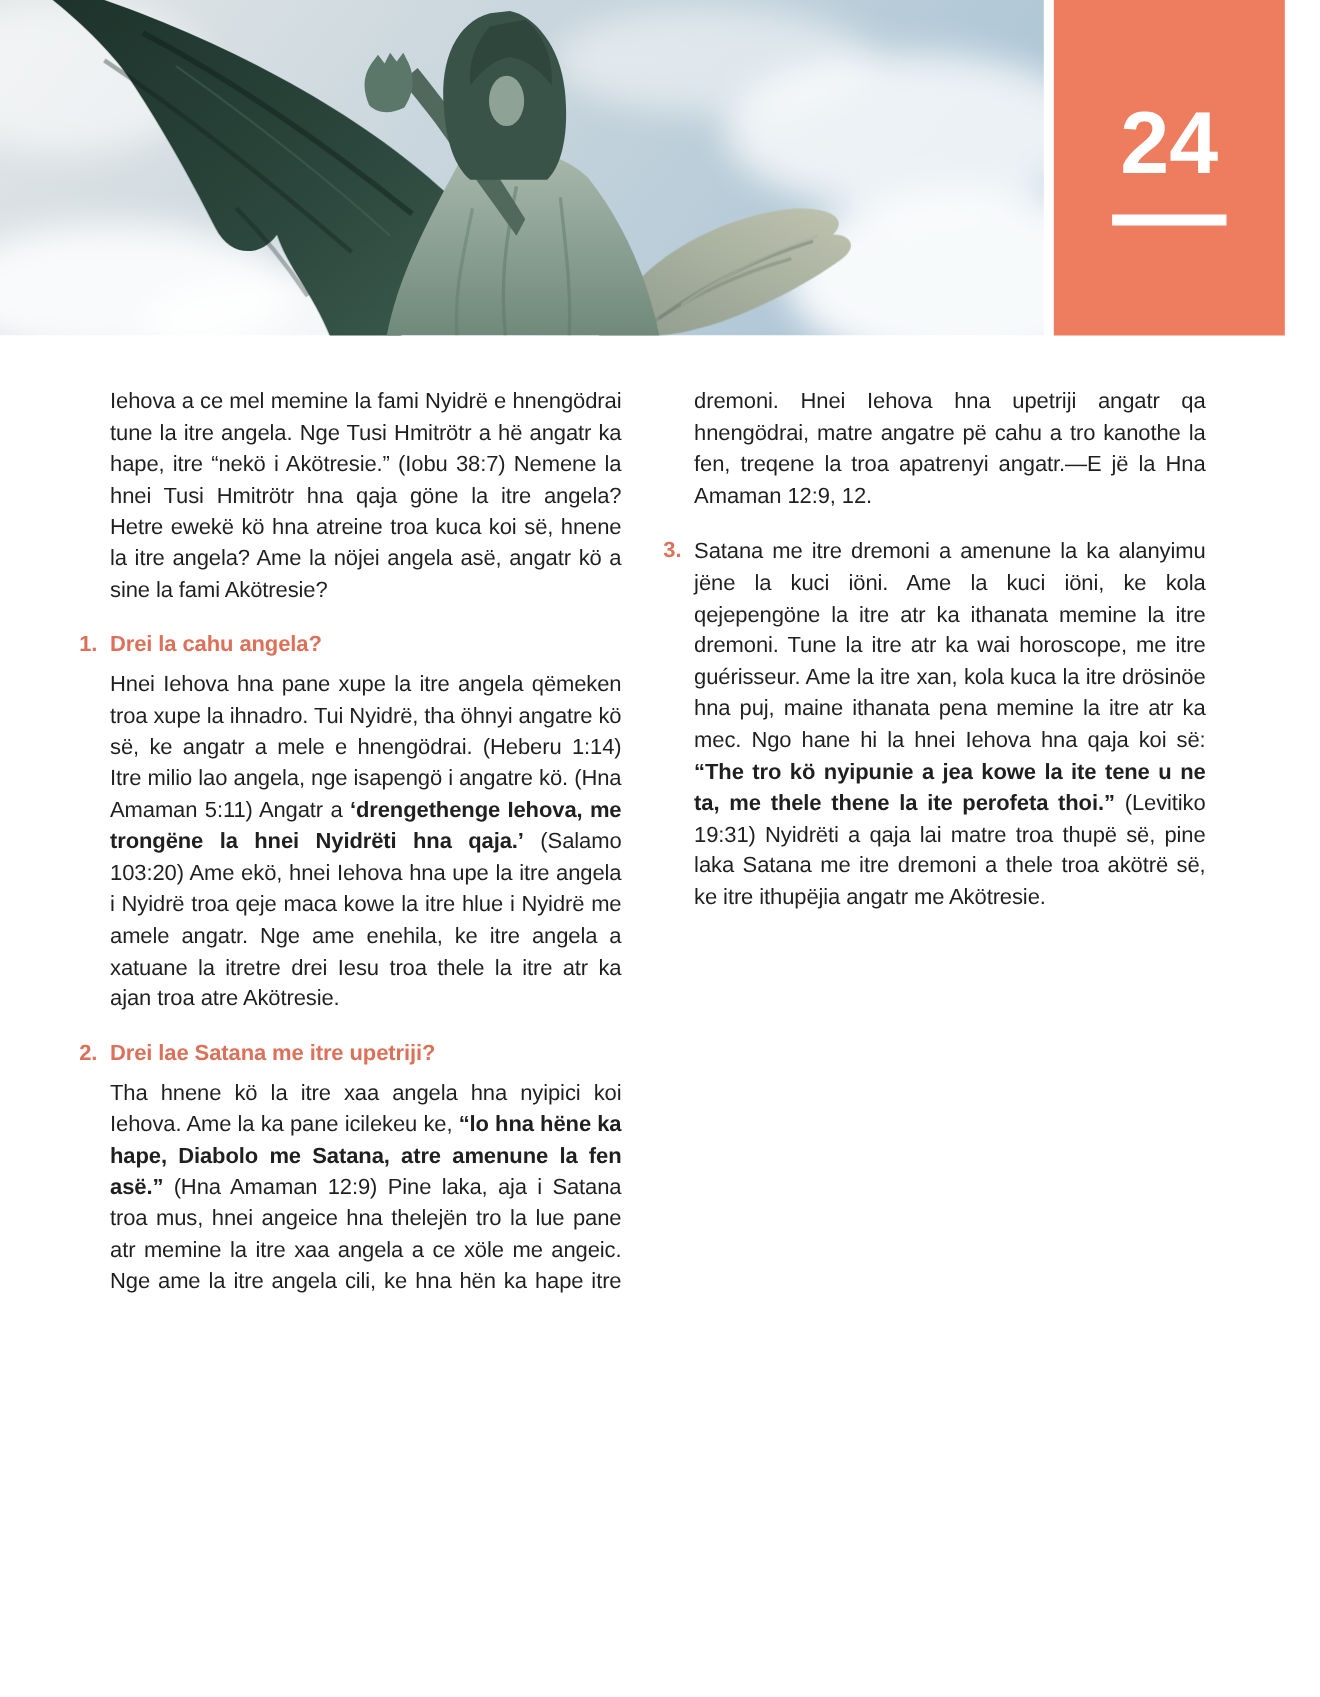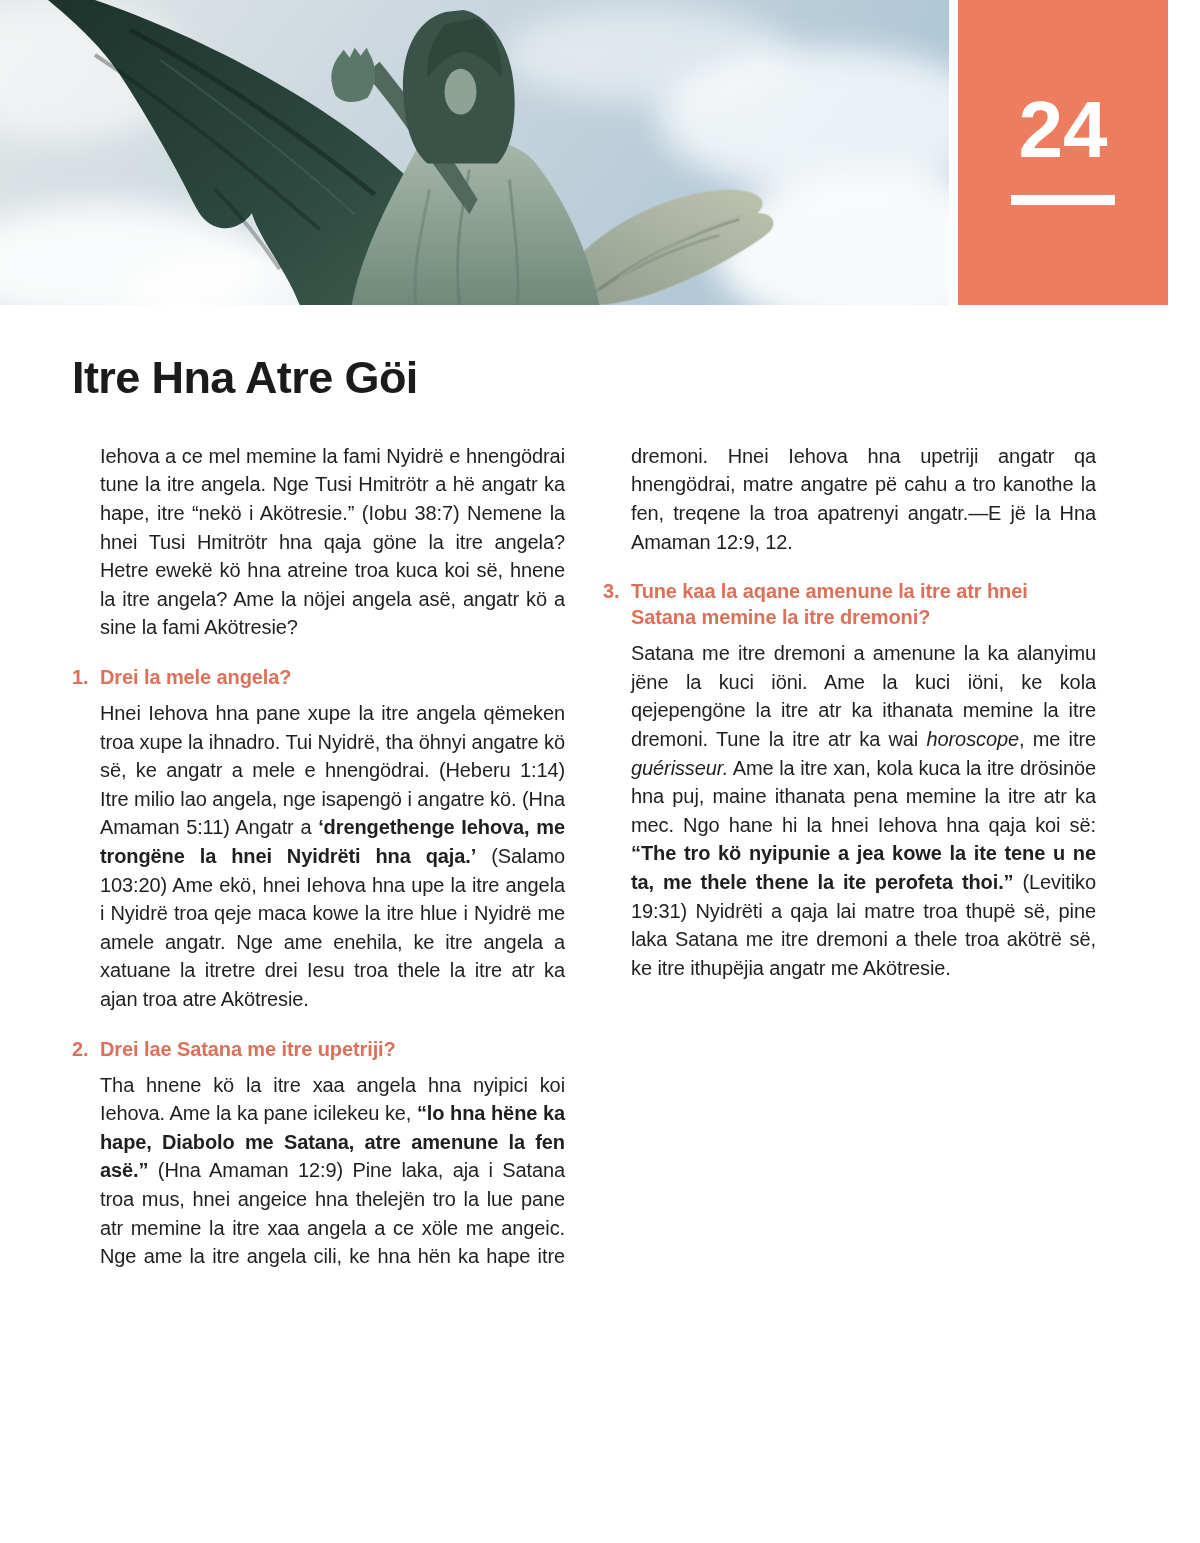--- a/index.html
+++ b/index.html
@@ -31,21 +31,21 @@
     text-align:justify; letter-spacing:-0.1px;
   }
   .article p { margin:0 0 12px 28px; }
   h2.q {
     position:relative; margin:22px 0 9px; padding-left:28px;
     font-size:20px; font-weight:700; line-height:1.3;
     color:var(--heading-accent,#dd7059); text-align:left; break-inside:avoid;
   }
   h2.q .qnum { position:absolute; left:0; top:0; }
   .b { font-weight:700; }
-  .i { font-style:italic; }
+  .i { }
 </style>
 </head>
 <body>
 
 <div class="page">
 
   <header class="hero">
     <div class="photo">
 
       <svg viewBox="0 0 950 306" preserveAspectRatio="none">
@@ -147,45 +147,43 @@
       </svg>
     </div>
 
     <div class="badge">
       <div class="badge-num">24</div>
       <div class="badge-bar"></div>
     </div>
   </header>
 
   <h1 class="title">
-    <span>Itre Hna Atre Göi</span>
   </h1>
 
   <main class="article">
 
     <p class="intro"><span>Iehova a ce mel memine la fami Nyidrë e hnengödrai tune la itre angela. Nge Tusi Hmitrötr a hë angatr ka hape, itre “nekö i Akötresie.” (Iobu 38:7) Nemene la hnei Tusi Hmitrötr hna qaja göne la itre angela? Hetre ewekë kö hna atreine troa kuca koi së, hnene la itre angela? Ame la nöjei angela asë, angatr kö a sine la fami Akötresie?</span></p>
 
     <section>
       <h2 class="q">
         <span class="qnum">1.</span>
-        <span>Drei la mele angela?</span>
+        <span>Drei la cahu angela?</span>
       </h2>
       <p><span>Hnei Iehova hna pane xupe la itre angela qëmeken troa xupe la ihnadro. Tui Nyidrë, tha öhnyi angatre kö së, ke angatr a mele e hnengödrai. (Heberu 1:14) Itre milio lao angela, nge isapengö i angatre kö. (Hna Amaman 5:11) Angatr a </span><span class="b">‘drengethenge Iehova, me trongëne la hnei Nyidrëti hna qaja.’</span><span> (Salamo 103:20) Ame ekö, hnei Iehova hna upe la itre angela i Nyidrë troa qeje maca kowe la itre hlue i Nyidrë me amele angatr. Nge ame enehila, ke itre angela a xatuane la itretre drei Iesu troa thele la itre atr ka ajan troa atre Akötresie.</span></p>
     </section>
 
     <section>
       <h2 class="q">
         <span class="qnum">2.</span>
         <span>Drei lae Satana me itre upetriji?</span>
       </h2>
       <p><span>Tha hnene kö la itre xaa angela hna nyipici koi Iehova. Ame la ka pane icilekeu ke, </span><span class="b">“lo hna hëne ka hape, Diabolo me Satana, atre amenune la fen asë.”</span><span> (Hna Amaman 12:9) Pine laka, aja i Satana troa mus, hnei angeice hna thelejën tro la lue pane atr memine la itre xaa angela a ce xöle me angeic. Nge ame la itre angela cili, ke hna hën ka hape itre dremoni. Hnei Iehova hna upetriji angatr qa hnengödrai, matre angatre pë cahu a tro kanothe la fen, treqene la troa apatrenyi angatr.—E jë la Hna Amaman 12:9, 12.</span></p>
     </section>
 
     <section>
       <h2 class="q">
         <span class="qnum">3.</span>
-        <span>Tune kaa la aqane amenune la itre atr hnei Satana memine la itre dremoni?</span>
       </h2>
       <p><span>Satana me itre dremoni a amenune la ka alanyimu jëne la kuci iöni. Ame la kuci iöni, ke kola qejepengöne la itre atr ka ithanata memine la itre dremoni. Tune la itre atr ka wai </span><span class="i">horoscope</span><span>, me itre </span><span class="i">guérisseur.</span><span> Ame la itre xan, kola kuca la itre drösinöe hna puj, maine ithanata pena memine la itre atr ka mec. Ngo hane hi la hnei Iehova hna qaja koi së: </span><span class="b">“The tro kö nyipunie a jea kowe la ite tene u ne ta, me thele thene la ite perofeta thoi.”</span><span> (Levitiko 19:31) Nyidrëti a qaja lai matre troa thupë së, pine laka Satana me itre dremoni a thele troa akötrë së, ke itre ithupëjia angatr me Akötresie.</span></p>
     </section>
 
   </main>
 </div>
 
 </body></html>

